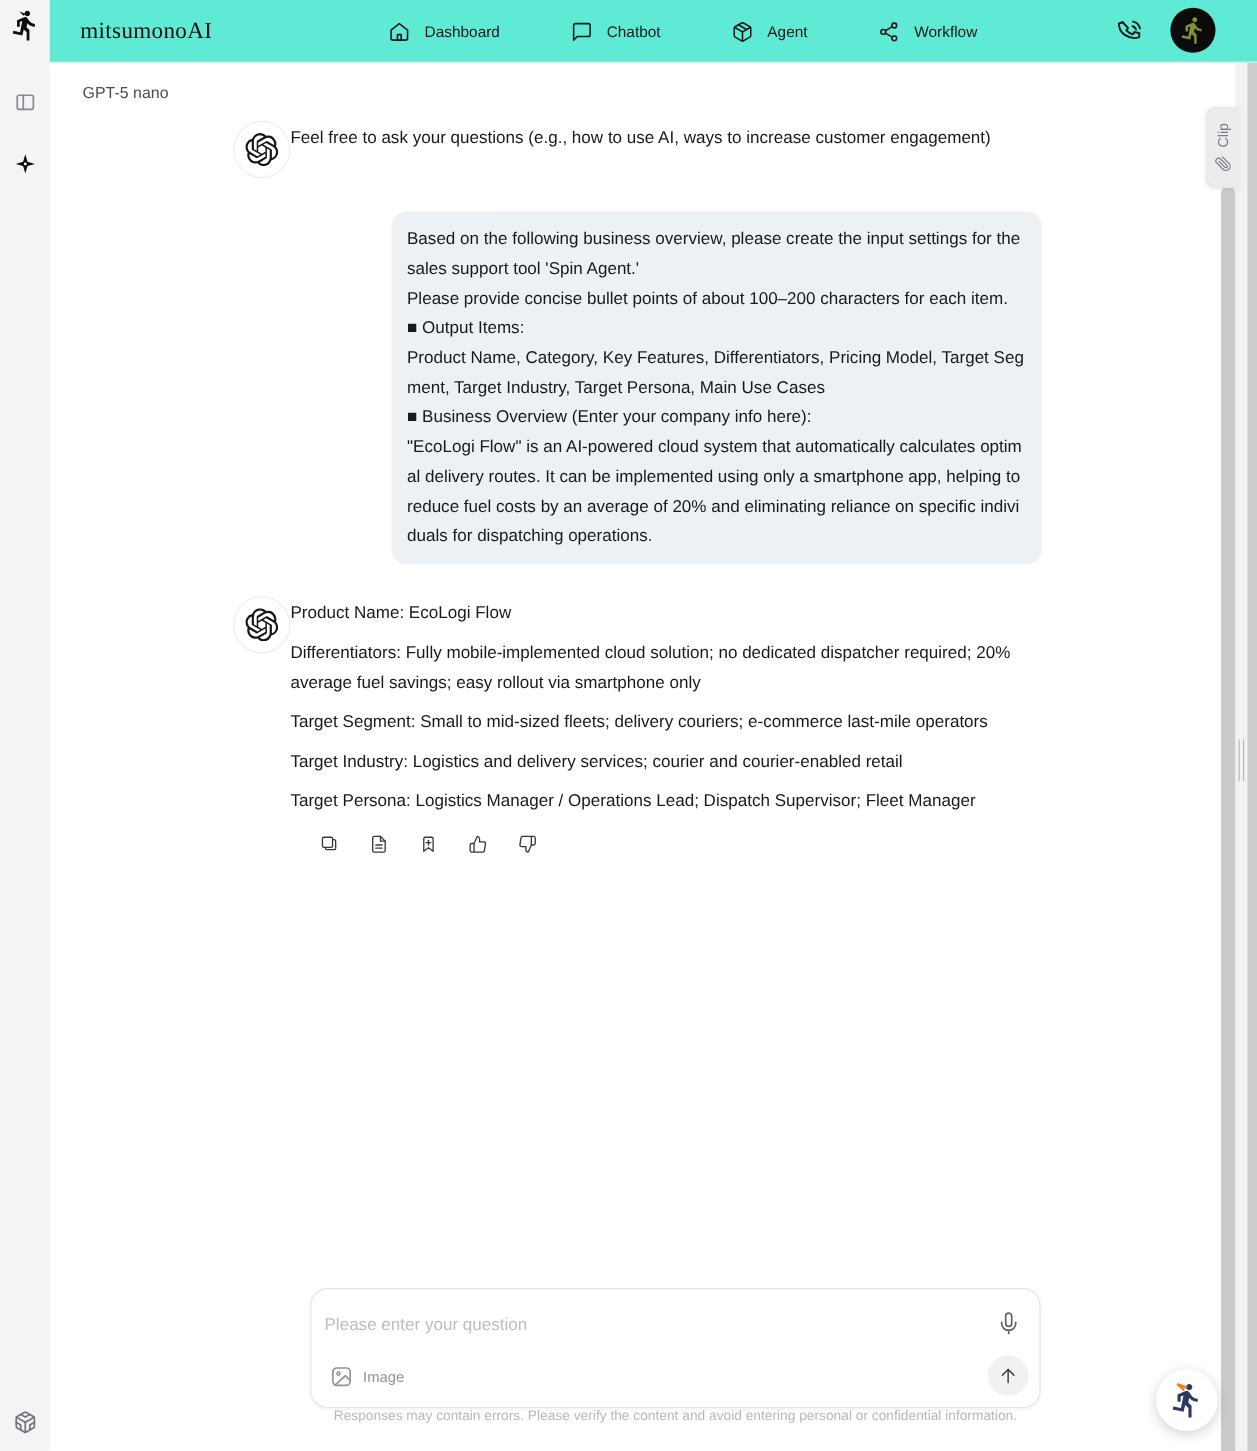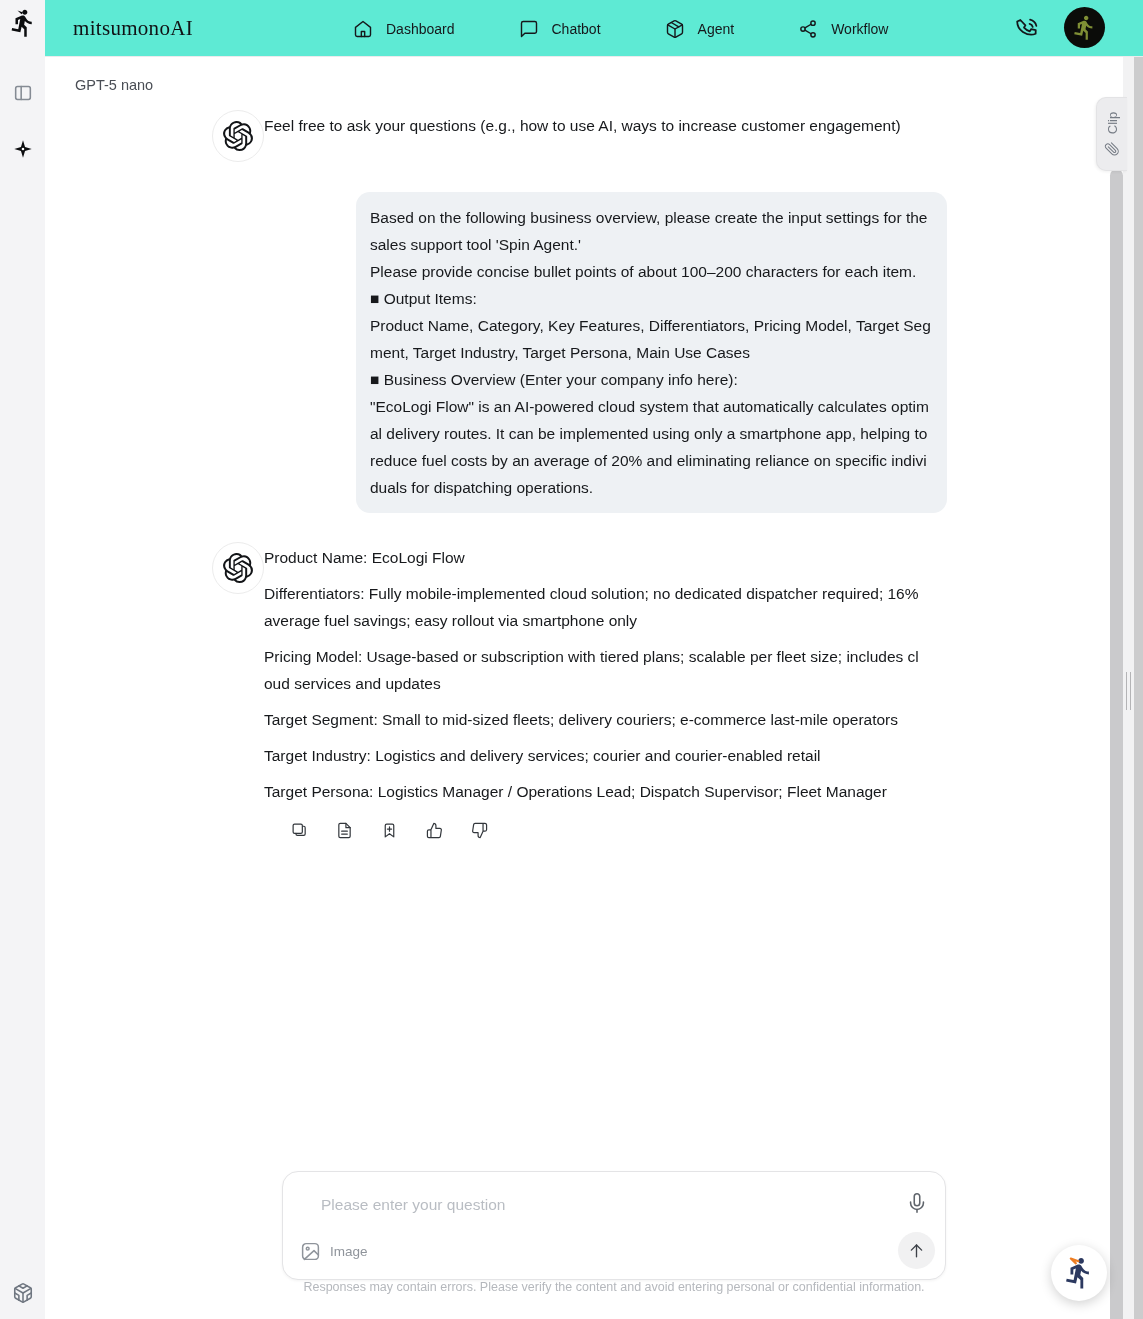--- a/index.html
+++ b/index.html
@@ -64,21 +64,21 @@
   .actions { display:flex; gap:28px; margin:8px 0 0 79px; color:#33373c; }
   .actions .act { cursor:pointer; }
 
   
   .composer {
     position:absolute; left:282px; top:1171px; width:664px; height:109px;
     background:#fff; border:1px solid #e4e4e6; border-radius:16px;
     box-shadow:0 1px 3px rgba(0,0,0,.05); z-index:4;
   }
   .composer input {
-    position:absolute; left:38px; top:20px; width:550px; height:26px;
+    position:absolute; left:12px; top:20px; width:550px; height:26px;
     border:none; outline:none; font-size:15.5px; color:#17191c;
     font-family:"Liberation Sans", sans-serif; background:transparent;
   }
   .composer input::placeholder { color:#b9bdc3; }
   .mic-btn { position:absolute; right:17px; top:20px; color:#5f646b; cursor:pointer; }
   .img-btn { position:absolute; left:17px; bottom:17px; display:flex; align-items:center; gap:9px;
     color:#8f949b; cursor:pointer; }
   .img-btn .lbl { font-size:13.5px; }
   .send-btn {
     position:absolute; right:10px; bottom:10px; width:37px; height:37px; border-radius:50%;
@@ -230,22 +230,21 @@
 "EcoLogi Flow" is an AI-powered cloud system that automatically calculates optimal delivery routes. It can be implemented using only a smartphone app, helping to reduce fuel costs by an average of 20% and eliminating reliance on specific individuals for dispatching operations.</div>
 
   <div class="msg-row answer-row">
     <div class="ai-avatar">
       <svg width="30" height="30" viewBox="0 0 24 24" fill="#131518">
           <path d="M22.2819 9.8211a5.9847 5.9847 0 0 0-.5157-4.9108 6.0462 6.0462 0 0 0-6.5098-2.9A6.0651 6.0651 0 0 0 4.9807 4.1818a5.9847 5.9847 0 0 0-3.9977 2.9 6.0462 6.0462 0 0 0 .7427 7.0966 5.98 5.98 0 0 0 .511 4.9107 6.051 6.051 0 0 0 6.5146 2.9001A5.9847 5.9847 0 0 0 13.2599 24a6.0557 6.0557 0 0 0 5.7718-4.2058 5.9894 5.9894 0 0 0 3.9977-2.9001 6.0557 6.0557 0 0 0-.7475-7.073zm-9.022 12.6081a4.4755 4.4755 0 0 1-2.8764-1.0408l.1419-.0804 4.7783-2.7582a.7948.7948 0 0 0 .3927-.6813v-6.7369l2.02 1.1686a.071.071 0 0 1 .038.0615v5.5826a4.504 4.504 0 0 1-4.4945 4.4849zm-9.6607-4.1254a4.4708 4.4708 0 0 1-.5346-3.0137l.142.0852 4.783 2.7582a.7712.7712 0 0 0 .7806 0l5.8428-3.3685v2.3324a.0804.0804 0 0 1-.0332.0615L9.74 19.9502a4.4992 4.4992 0 0 1-6.1408-1.6464zM2.3408 7.8956a4.485 4.485 0 0 1 2.3655-1.9728V11.6a.7664.7664 0 0 0 .3879.6765l5.8144 3.3543-2.0201 1.1685a.0757.0757 0 0 1-.071 0l-4.8303-2.7865A4.504 4.504 0 0 1 2.3408 7.8956zm16.5963 3.8558L13.1038 8.364 15.1192 7.2a.0757.0757 0 0 1 .071 0l4.8303 2.7913a4.4944 4.4944 0 0 1-.6765 8.1042v-5.6772a.79.79 0 0 0-.407-.667zm2.0107-3.0231-.142-.0852-4.7735-2.7818a.7759.7759 0 0 0-.7854 0L9.409 9.2297V6.8974a.0662.0662 0 0 1 .0284-.0615l4.8303-2.7866a4.4992 4.4992 0 0 1 6.6802 4.66zM8.3065 12.863l-2.02-1.1638a.0804.0804 0 0 1-.038-.0567V6.0742a4.4992 4.4992 0 0 1 7.3757-3.4537l-.142.0805L8.704 5.459a.7948.7948 0 0 0-.3927.6813zm1.0976-2.3654 2.602-1.4998 2.6069 1.4998v2.9994l-2.5974 1.4997-2.6067-1.4997z"></path>
         </svg>
     </div>
     <div class="msg-text answer">
       <p>Product Name: EcoLogi Flow</p>
-      <p>Differentiators: Fully mobile-implemented cloud solution; no dedicated dispatcher required; 16% average fuel savings; easy rollout via smartphone only</p>
-      <p>Pricing Model: Usage-based or subscription with tiered plans; scalable per fleet size; includes cloud services and updates</p>
+      <p>Differentiators: Fully mobile-implemented cloud solution; no dedicated dispatcher required; 20% average fuel savings; easy rollout via smartphone only</p>
       <p>Target Segment: Small to mid-sized fleets; delivery couriers; e-commerce last-mile operators</p>
       <p>Target Industry: Logistics and delivery services; courier and courier-enabled retail</p>
       <p>Target Persona: Logistics Manager / Operations Lead; Dispatch Supervisor; Fleet Manager</p>
     </div>
   </div>
 
   <div class="actions">
     <span class="act">
         <svg class="ic" width="17" height="17" viewBox="0 0 24 24" stroke-width="1.6">
           <rect x="3" y="3" width="13" height="13" rx="2"></rect>

